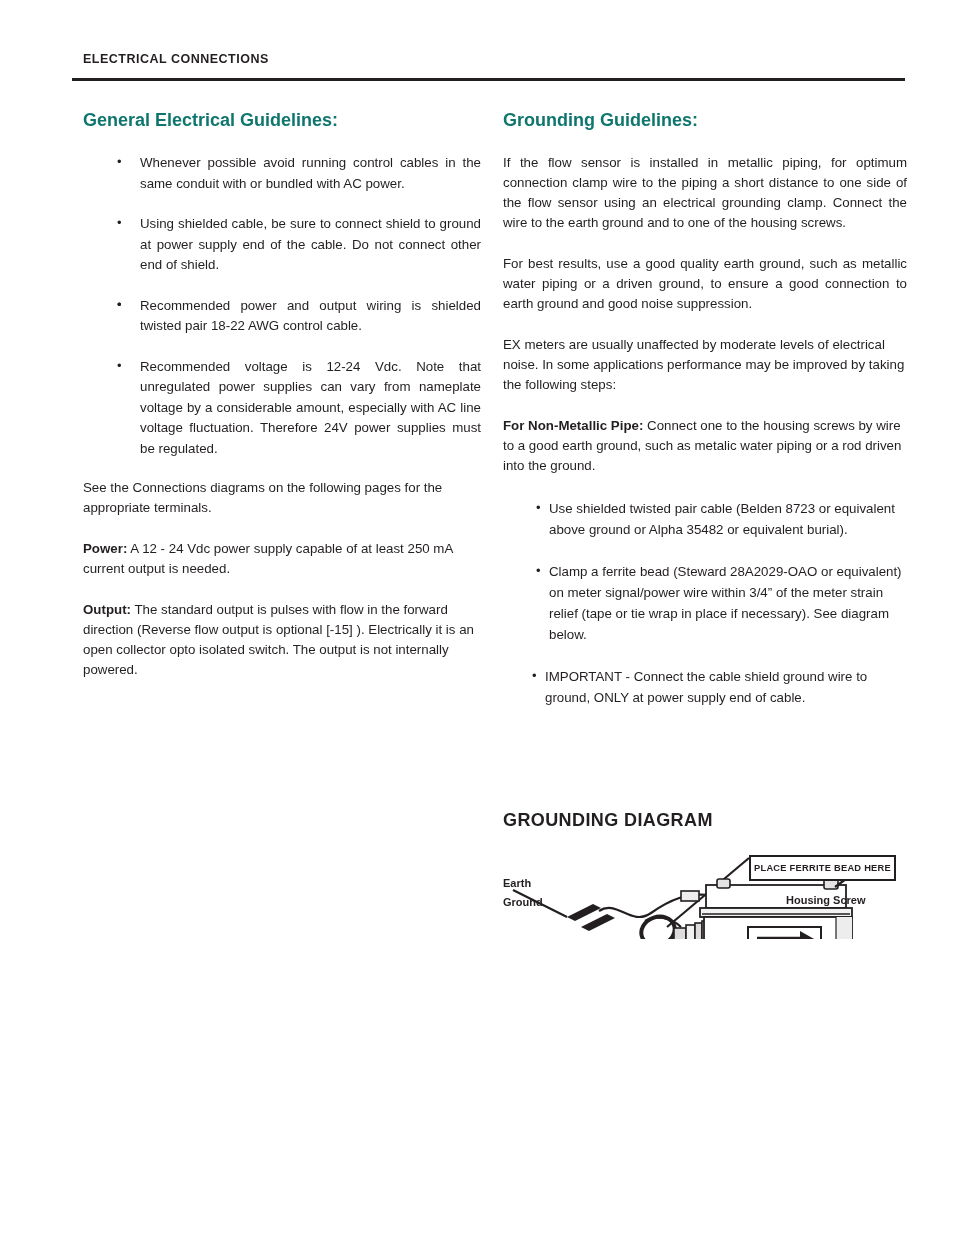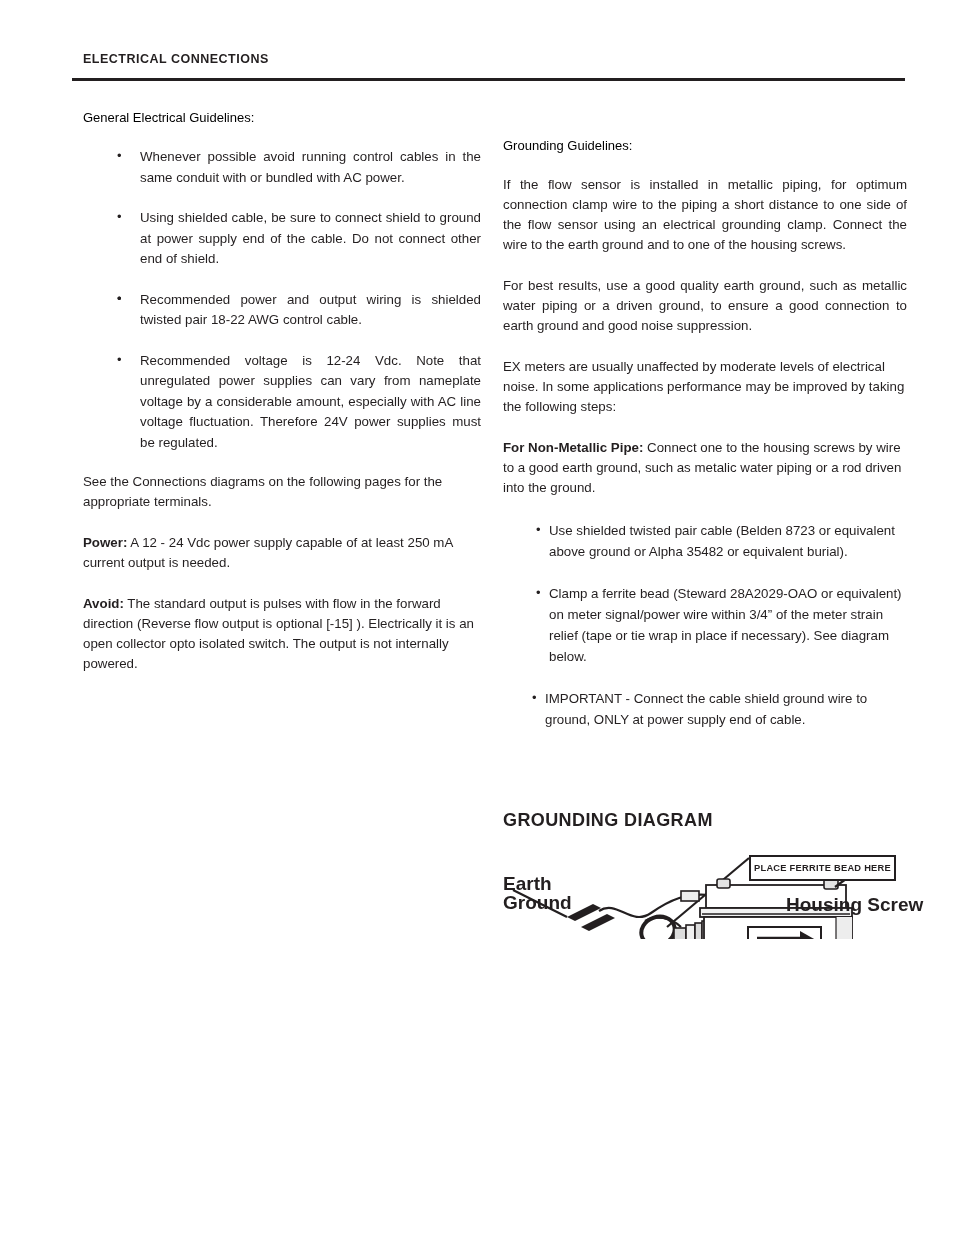--- a/index.html
+++ b/index.html
@@ -43,28 +43,27 @@
     position: absolute;
     left: 83px;
     top: 110px;
     width: 398px;
   }
   .col-right {
     position: absolute;
     left: 503px;
     top: 110px;
     width: 404px;
-    margin-top: 28px;
   }
 
   .sec-head {
-    font-size: 13px;
-    font-weight: normal;
+    font-size: 18px;
+    font-weight: bold;
     margin: 0 0 22px 0;
-    color: #000000;
+    color: #0f766e;
   }
 
   .para {
     font-size: 13.3px;
     line-height: 20px;
     margin: 0 0 21px 0;
     color: #231f20;
   }
   .para.justify { text-align: justify; }
   .para b { font-weight: bold; }
@@ -128,21 +127,21 @@
     position: absolute;
     left: 495px;
     top: 835px;
     width: 420px;
     height: 310px;
   }
   .diagram-wrap svg { display: block; }
 
   .dlabel {
     position: absolute;
-    font-size: 19px;
+    font-size: 11px;
     font-weight: bold;
     color: #231f20;
     white-space: nowrap;
   }
   #lbl-earth      { left: 503px; top: 874px; line-height: 19px; }
   #lbl-housing    { left: 786px; top: 894px; }
   #lbl-pipe       { left: 503px; top: 1094px; }
   #lbl-clamp      { left: 503px; top: 1148px; }
 
   .ferrite-box {
@@ -212,21 +211,21 @@
 
     <p class="para">
       <span>See the Connections diagrams on the following pages for the appropriate terminals.</span>
     </p>
 
     <p class="para">
       <b>Power:</b><span> A 12 - 24 Vdc power supply capable of at least 250 mA current output is needed.</span>
     </p>
 
     <p class="para">
-      <b>Avoid:</b><span> The standard output is pulses with flow in the forward direction (Reverse flow output is optional [-15] ). Electrically it is an open collector opto isolated switch. The output is not internally powered.</span>
+      <b>Output:</b><span> The standard output is pulses with flow in the forward direction (Reverse flow output is optional [-15] ). Electrically it is an open collector opto isolated switch. The output is not internally powered.</span>
     </p>
 
 
   </div>
 
   <div class="col-right">
 
     <div class="sec-head">Grounding Guidelines:</div>
 
     <p class="para justify">

